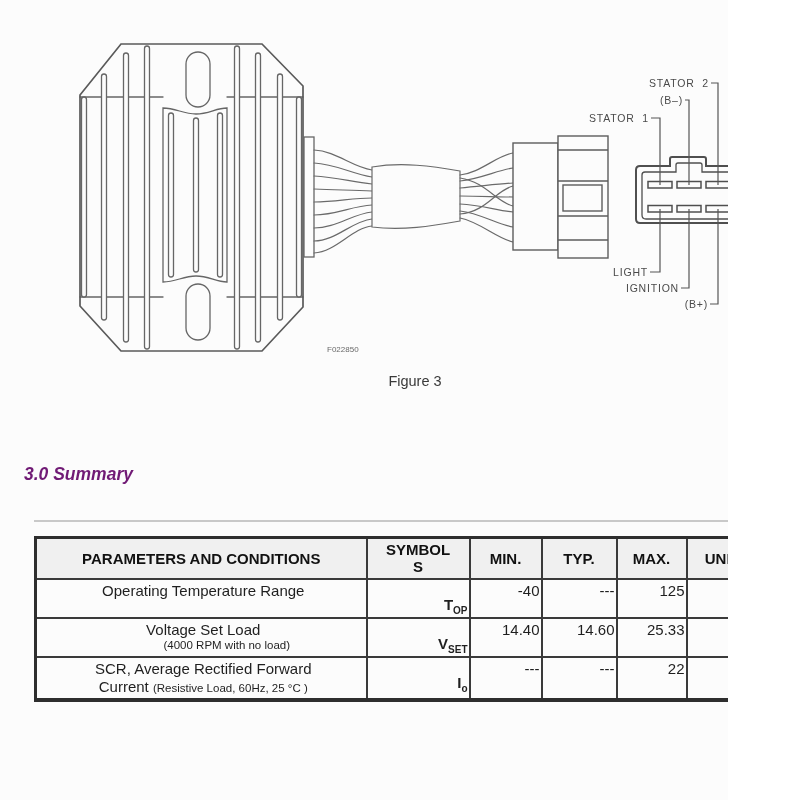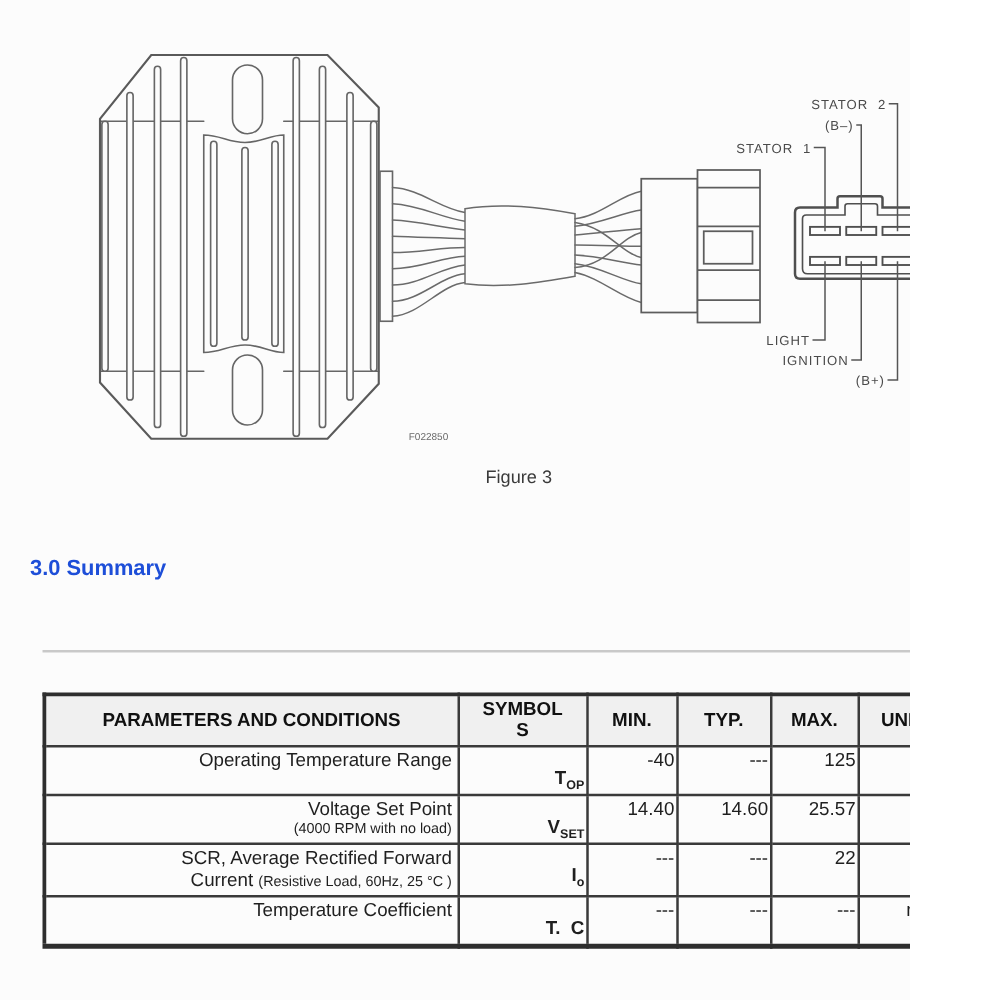--- a/index.html
+++ b/index.html
@@ -3,29 +3,29 @@
 <meta charset="utf-8">
 <style>
   html,body{margin:0;padding:0;background:#ffffff;}
   .page{position:relative;width:728px;height:800px;background:#fcfcfc;overflow:hidden;
         font-family:"Liberation Sans",sans-serif;color:#1f1f1f;}
   .figure-svg{position:absolute;left:0;top:0;}
   .figlbl{font-size:10.5px;letter-spacing:0.8px;word-spacing:4px;fill:#4a4a4a;
           font-family:"Liberation Sans",sans-serif;}
   .figcode{font-size:8px;fill:#6a6a6a;font-family:"Liberation Sans",sans-serif;}
   .figcap{font-size:14.5px;fill:#3a3a3a;font-family:"Liberation Sans",sans-serif;}
-  .heading{position:absolute;left:24px;top:444px;font-size:17.5px;font-weight:bold;color:#1d4ed8;}
+  .heading{position:absolute;left:24px;top:464px;font-size:17.5px;font-weight:bold;color:#701a75;font-style:italic;}
   .pre-rule{position:absolute;left:34px;top:520px;width:733px;height:2px;background:#c9c9c9;}
-  table.params{position:absolute;left:34px;top:554px;width:733px;border-collapse:collapse;
+  table.params{position:absolute;left:34px;top:536px;width:733px;border-collapse:collapse;
                table-layout:fixed;border:3px solid #2e2e2e;border-bottom-width:4px;}
   table.params td, table.params th{border:2px solid #3a3a3a;overflow:hidden;}
   table.params th{background:#f0f0f0;font-size:15px;font-weight:bold;color:#111;
                   text-align:center;vertical-align:middle;line-height:1.15;}
   th.wrap{white-space:pre-line;}
-  td.param{font-size:15px;text-align:right;vertical-align:top;padding:2px 4px 2px 8px;
+  td.param{font-size:15px;text-align:center;vertical-align:top;padding:2px 4px 2px 8px;
            line-height:1.22;white-space:pre-line;}
   td.val{font-size:15px;text-align:right;vertical-align:top;padding-top:2px;}
   td.sym{font-size:15px;text-align:right;vertical-align:top;padding-top:16px;white-space:pre;font-weight:bold;}
   td.sym sub{font-size:10px;}
   .note-block{display:block;font-size:11.5px;line-height:1.1;margin-left:47px;}
   .note-inline{font-size:11.5px;}
 </style>
 </head>
 <body>
 
@@ -158,39 +158,31 @@
     </tr>
     <tr style="height:22px">
       <td class="param"><span>Operating Temperature Range</span></td>
       <td class="sym"><span>T</span><sub>OP</sub></td>
       <td class="val">-40</td>
       <td class="val">---</td>
       <td class="val">125</td>
       <td class="val">°C</td>
     </tr>
     <tr style="height:37px">
-      <td class="param"><span>Voltage Set Point</span><span class="note-block">(4000 RPM with no load)</span></td>
+      <td class="param"><span>Voltage Set Load</span><span class="note-block">(4000 RPM with no load)</span></td>
       <td class="sym"><span>V</span><sub>SET</sub></td>
       <td class="val">14.40</td>
       <td class="val">14.60</td>
-      <td class="val">25.57</td>
+      <td class="val">25.33</td>
       <td class="val">V</td>
     </tr>
     <tr style="height:41px">
       <td class="param"><span>SCR, Average Rectified Forward
 Current</span> <span class="note-inline">(Resistive Load, 60Hz, 25 °C )</span></td>
       <td class="sym"><span>I</span><sub>o</sub></td>
       <td class="val">---</td>
       <td class="val">---</td>
       <td class="val">22</td>
       <td class="val">A</td>
     </tr>
-    <tr style="height:28px">
-      <td class="param"><span>Temperature Coefficient</span></td>
-      <td class="sym"><span>T.  C</span><sub></sub></td>
-      <td class="val">---</td>
-      <td class="val">---</td>
-      <td class="val">---</td>
-      <td class="val">mv/°C</td>
-    </tr>
   </tbody>
     </table>
 </div>
 
 </body></html>

